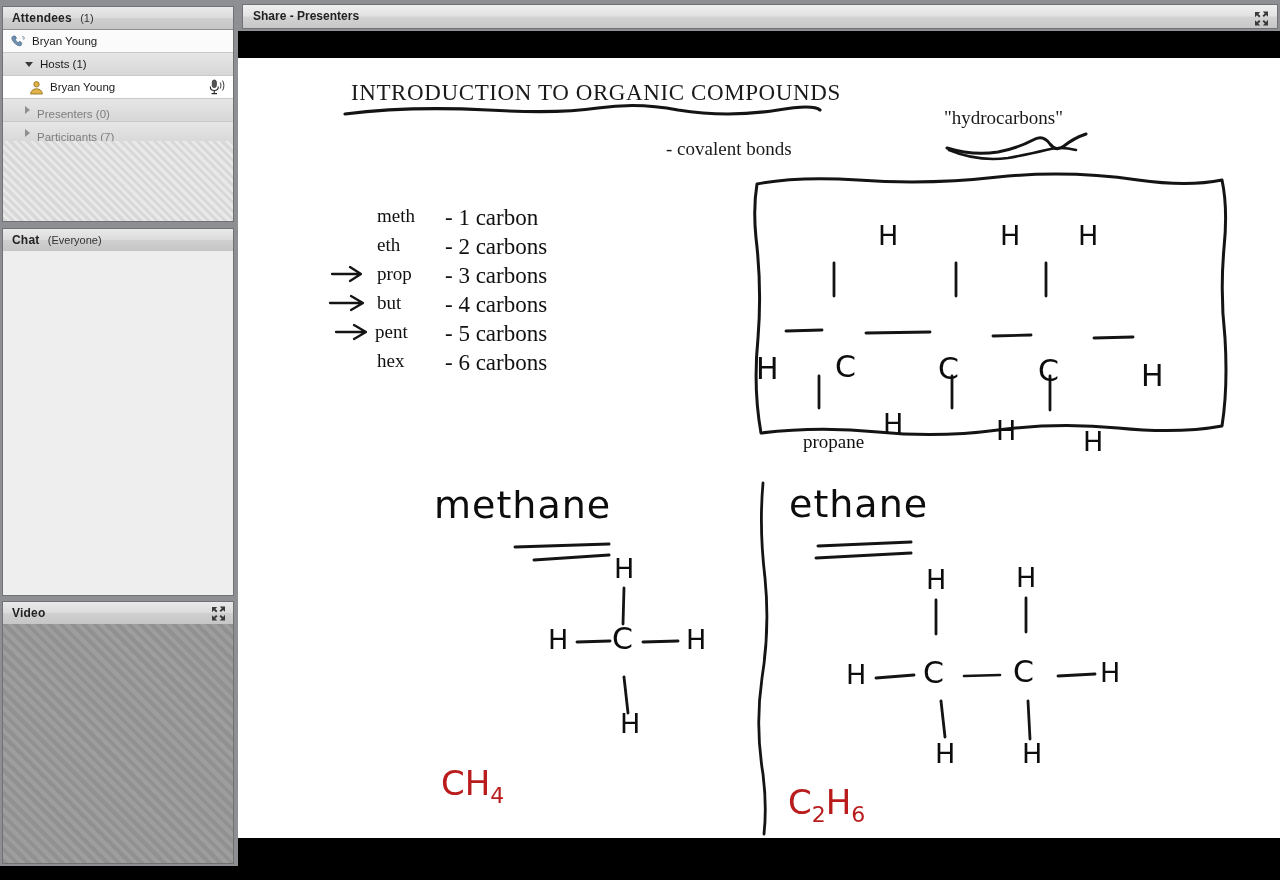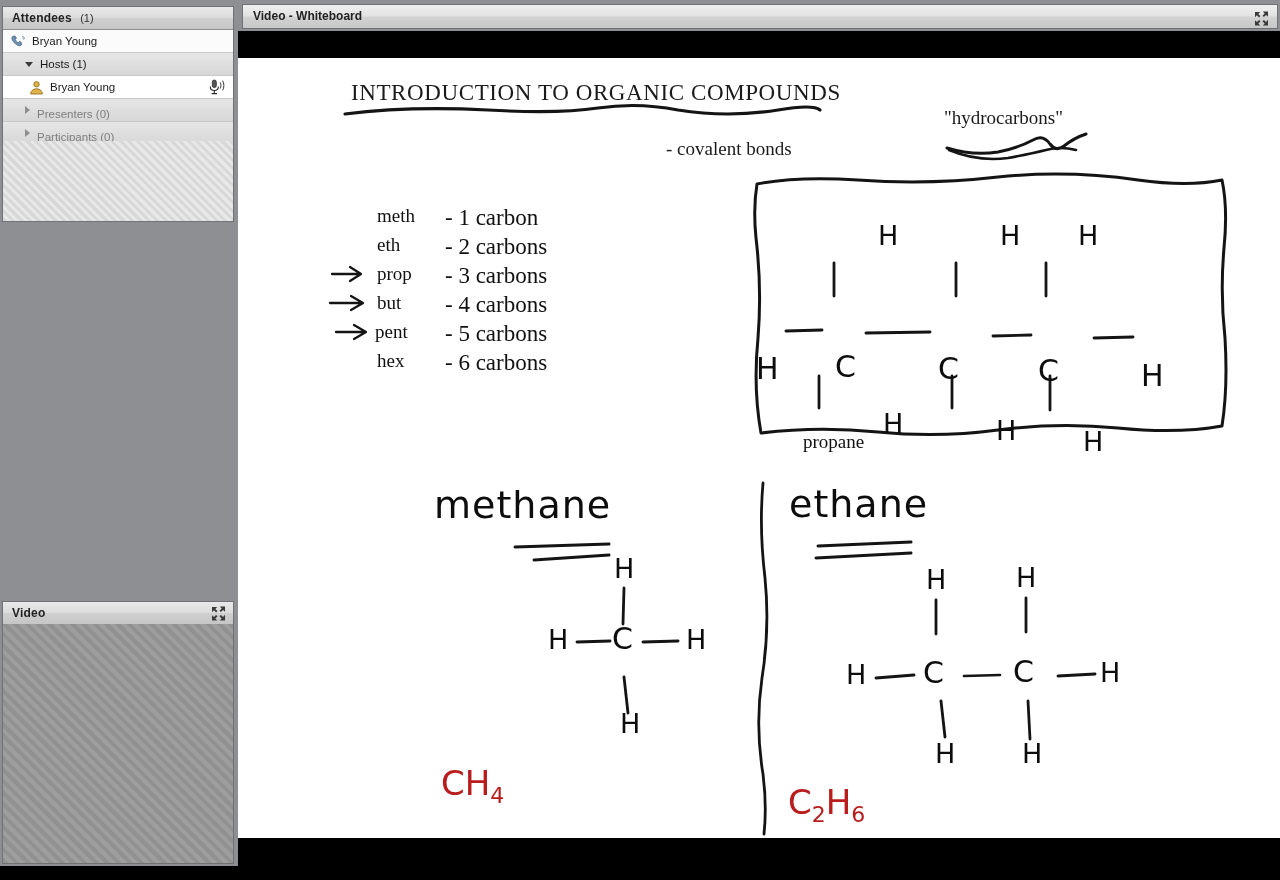--- a/index.html
+++ b/index.html
@@ -127,46 +127,53 @@
         </span>
       </div>
 
       <div class="att-row group dim">
         <span class="tri right"></span>
         <span class="lbl">Presenters (0)</span>
       </div>
 
       <div class="att-row group dim">
         <span class="tri right"></span>
-        <span class="lbl">Participants (0)</span>
+        <span class="lbl">Participants (7)</span>
       </div>
 
       <div class="att-fill"></div>
     </div>
 
+    <div class="panel" id="chat">
+      <div class="panel-head">
+        <span class="ttl">Chat</span>
+        <span class="sub">(Everyone)</span>
+      </div>
+      <div class="chat-body"></div>
+    </div>
 
     <div class="panel" id="video">
       <div class="panel-head">
         <span class="ttl">Video</span>
         <span class="expand-btn">
           <svg width="17" height="17" viewBox="0 0 17 17">
             <path d="M9.8 1.6h5.2v5.2l-1.9-1.9-2.2 2.2-1.4-1.4 2.2-2.2z" fill="#3a3a3a"></path>
             <path d="M7.2 15.4H2v-5.2l1.9 1.9 2.2-2.2 1.4 1.4-2.2 2.2z" fill="#3a3a3a"></path>
             <path d="M15 9.8v5.6H9.8l1.9-1.9-2.2-2.2 1.4-1.4 2.2 2.2z" fill="#3a3a3a"></path>
             <path d="M2 7.2V2h5.2l-1.9 1.9 2.2 2.2-1.4 1.4-2.2-2.2z" fill="#3a3a3a"></path>
           </svg>
         </span>
       </div>
       <div class="vid-body"></div>
     </div>
   </div>
 
   <div class="share">
     <div class="share-head">
-      <span>Video - Whiteboard</span>
+      <span>Share - Presenters</span>
       <span class="share-expand">
         <svg width="17" height="17" viewBox="0 0 17 17">
           <path d="M9.8 1.6h5.2v5.2l-1.9-1.9-2.2 2.2-1.4-1.4 2.2-2.2z" fill="#3a3a3a"></path>
           <path d="M7.2 15.4H2v-5.2l1.9 1.9 2.2-2.2 1.4 1.4-2.2 2.2z" fill="#3a3a3a"></path>
           <path d="M15 9.8v5.6H9.8l1.9-1.9-2.2-2.2 1.4-1.4 2.2 2.2z" fill="#3a3a3a"></path>
           <path d="M2 7.2V2h5.2l-1.9 1.9 2.2 2.2-1.4 1.4-2.2-2.2z" fill="#3a3a3a"></path>
         </svg>
       </span>
     </div>
   </div>

